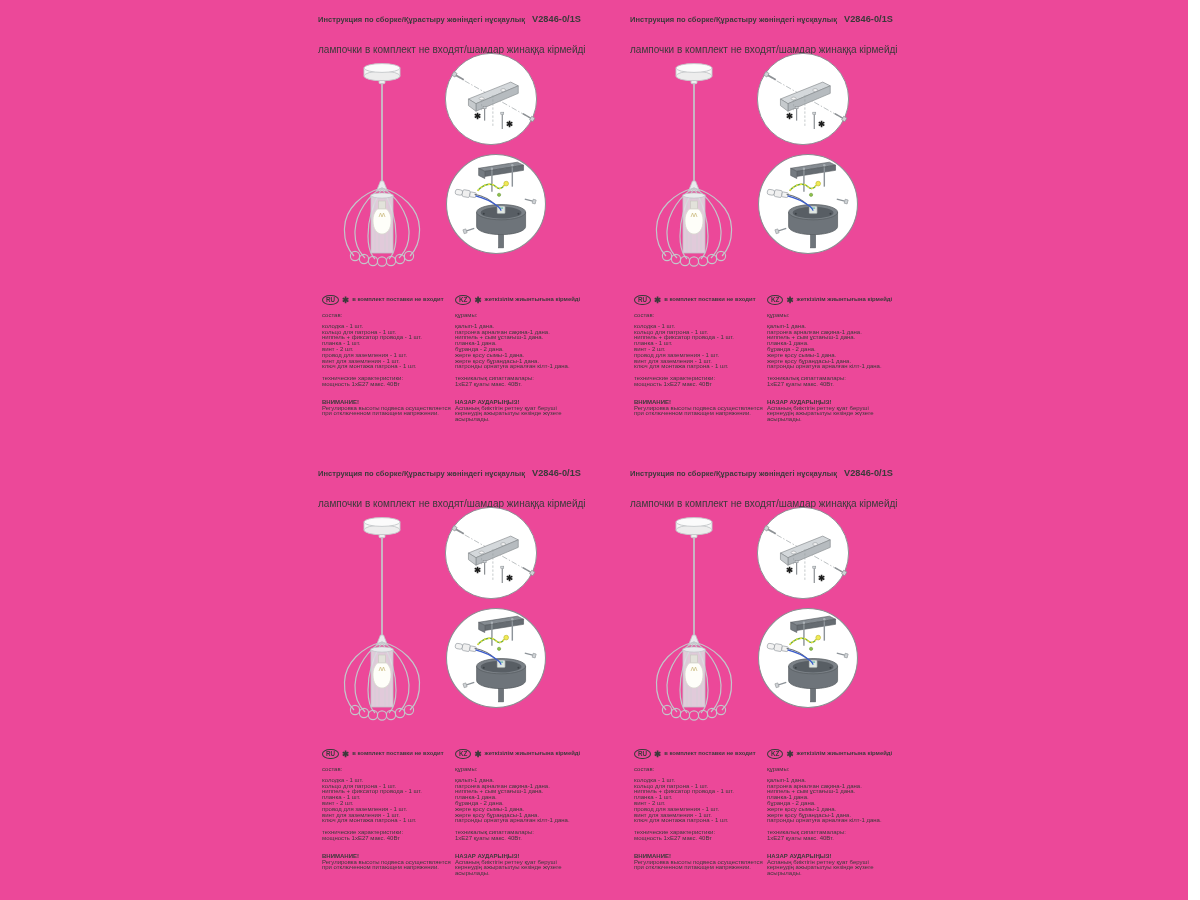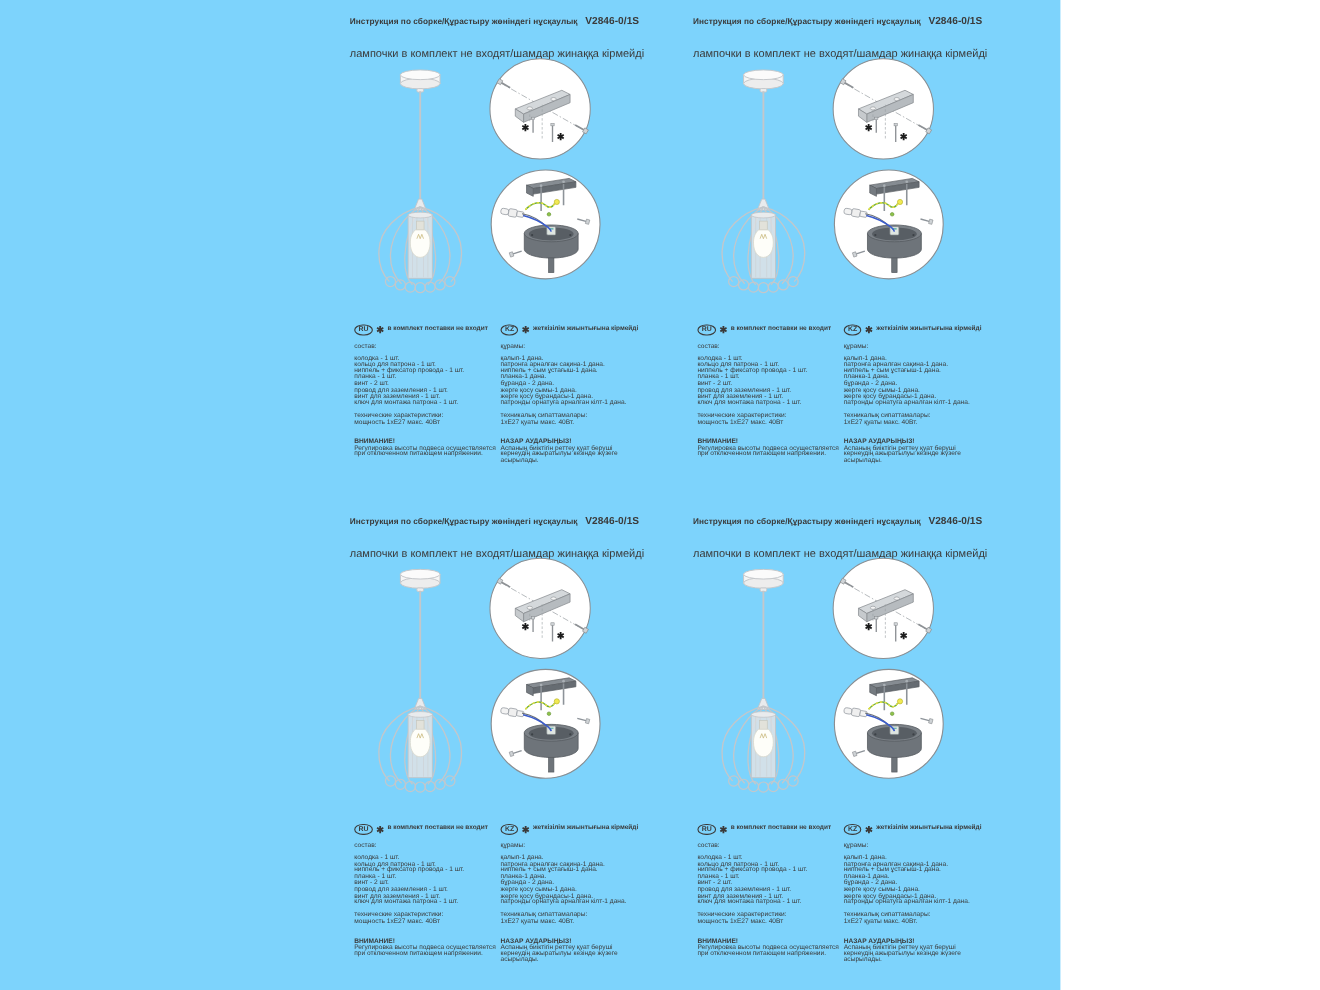--- a/index.html
+++ b/index.html
@@ -1,18 +1,18 @@
 <!DOCTYPE html>
 <html><head>
 <meta charset="utf-8">
 <style>
   * { margin:0; padding:0; box-sizing:border-box; }
   html, body { width:1200px; height:900px; background:#ffffff; }
   body { font-family:"Liberation Sans", sans-serif; color:#3a3a3a; }
-  .page { position:relative; width:964px; height:900px; background:#7dd3fc; overflow:hidden; }
+  .page { position:relative; width:1188px; height:900px; background:#ec4899; overflow:hidden; }
   .grid {
     position:absolute; left:318px; top:14px;
     display:grid; grid-template-columns:262px 262px; grid-template-rows:454px 428px;
     column-gap:50px;
   }
   .sheet { position:relative; width:262px; height:428px; }
 
   .hdr-line1 { font-size:7.5px; font-weight:bold; white-space:nowrap; letter-spacing:0.05px; }
   .hdr-model { font-size:9.2px; font-weight:bold; margin-left:7px; }
   .hdr-line2 { font-size:10px; margin-top:20px; white-space:nowrap; }

